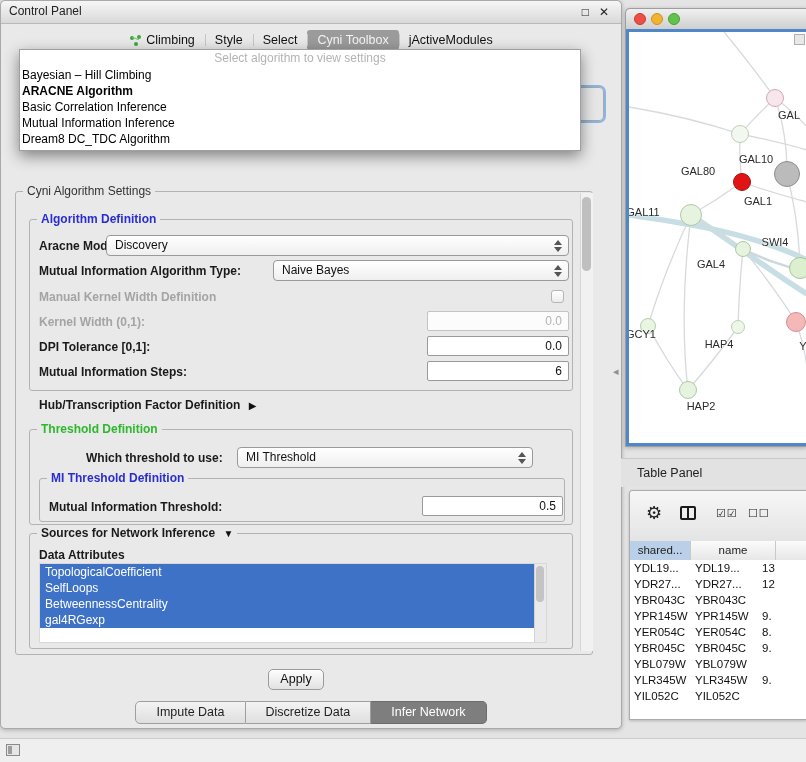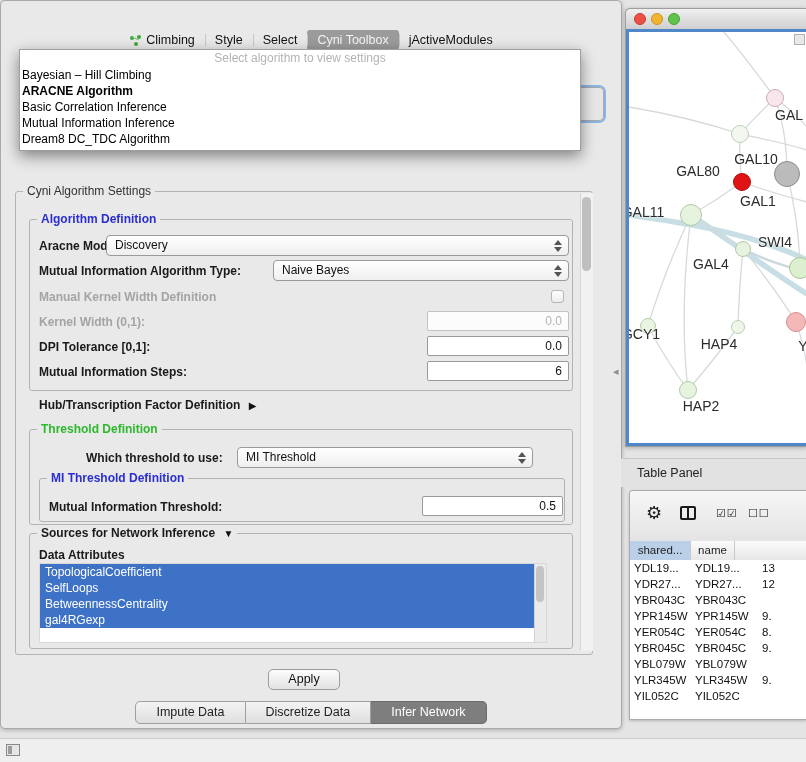--- a/index.html
+++ b/index.html
@@ -61,21 +61,21 @@
   .scroll-v{position:absolute;background:#f1f1f1;border-left:1px solid #d6d6d6;}
   .thumb{position:absolute;background:#bfbfbf;border-radius:5px;}
 
   
   .attr-list{position:absolute;left:38px;top:562px;width:508px;height:80px;background:#fff;
        border:1px solid #d8d8d8;box-sizing:border-box;overflow:hidden;}
   .attr-item{height:16px;line-height:16px;padding-left:5px;margin-right:11px;font-size:12px;
        color:#fff;background:#3e72c7;white-space:nowrap;}
   .attr-scroll{position:absolute;right:0;top:0;bottom:0;width:11px;background:#eaeaea;border-left:1px solid #d2d2d2;}
 
-  .btn-apply{position:absolute;left:267px;top:668px;width:72px;height:21px;
+  .btn-apply{position:absolute;left:267px;top:668px;width:56px;height:21px;
        background:linear-gradient(#fdfdfd,#e2e2e2);border:1px solid #9b9b9b;border-radius:5px;
        font-size:12.5px;text-align:center;line-height:19px;color:#111;box-sizing:border-box;}
 
   .segbar{position:absolute;left:0;right:0;top:700px;display:flex;justify-content:center;}
   .seg{height:21px;line-height:21px;padding:0 20px;font-size:12.5px;color:#222;
        background:linear-gradient(#f3f3f3,#dfdfdf);border:1px solid #9f9f9f;border-left:none;white-space:nowrap;}
   .seg:first-child{border-left:1px solid #9f9f9f;border-radius:5px 0 0 5px;}
   .seg:last-child{border-radius:0 5px 5px 0;}
   .seg-sel{background:#7e7e7e;color:#fff;border-color:#6c6c6c;}
 
@@ -88,42 +88,42 @@
   .l-red{left:8px;background:#ee4f44;border:1px solid #c63b31;}
   .l-yellow{left:25px;background:#f0b432;border:1px solid #cc9422;}
   .l-green{left:42px;background:#61c34c;border:1px solid #45a233;}
   .canvas{position:absolute;left:0;top:20px;width:181px;height:417px;background:#fff;
        border:3px solid #4f87c9;border-right:none;box-sizing:border-box;overflow:hidden;}
   .canvas svg{position:absolute;left:0;top:0;}
   .edge{fill:none;stroke:#d7dadc;stroke-width:1.3;}
   .edge-th{fill:none;stroke:#c6dee4;stroke-width:5.5;}
   .edge-md{fill:none;stroke:#ccd8de;stroke-width:2.5;}
   .node{position:absolute;border-radius:50%;border:1px solid #999;box-sizing:border-box;z-index:3;}
-  .nlabel{position:absolute;transform:translate(-50%,-50%);font-size:14px;color:#2b2b2b;z-index:4;
+  .nlabel{position:absolute;transform:translate(-50%,-50%);font-size:11px;color:#2b2b2b;z-index:4;
        white-space:nowrap;text-shadow:0 0 2px #fff,0 0 2px #fff;}
   .corner-widget{position:absolute;right:2px;top:2px;width:11px;height:11px;background:#e8e8e8;
        border:1px solid #b0b0b0;box-sizing:border-box;z-index:5;}
 
   
   .tp-bar{position:absolute;left:621px;top:458px;width:185px;height:28px;background:#e2e2e2;
        border-top:1px solid #c8c8c8;}
   .tp-title{position:absolute;left:16px;top:7px;font-size:12.5px;color:#222;}
   .tp-body{position:absolute;left:629px;top:490px;width:177px;height:228px;background:#f0f0f0;
        border:1px solid #ababab;border-right:none;border-radius:4px 0 0 0;overflow:hidden;box-shadow:0 1px 3px rgba(0,0,0,.2);}
   .tp-toolbar{position:absolute;left:0;top:0;right:0;height:50px;background:linear-gradient(#f6f6f6,#e4e4e4);
        border-bottom:1px solid #cfcfcf;}
   .gear{position:absolute;left:16px;top:12px;font-size:18px;color:#222;line-height:20px;}
   .col-ico{position:absolute;left:50px;top:15px;width:16px;height:14px;border:2px solid #1a1a1a;border-radius:2px;
        box-sizing:border-box;background:linear-gradient(#1a1a1a,#1a1a1a) 50% 0/2px 100% no-repeat;}
   .chk-pair{position:absolute;top:16px;font-size:11px;color:#222;letter-spacing:1px;}
   .thead{position:absolute;left:0;top:50px;right:0;height:19px;display:flex;
        background:linear-gradient(#fbfbfb,#e7e7e7);border-bottom:1px solid #c3c3c3;font-size:11.5px;color:#222;}
   .th{line-height:19px;text-align:center;border-right:1px solid #c9c9c9;box-sizing:border-box;overflow:hidden;white-space:nowrap;}
   .th.c0{width:61px;background:#b9d0e8;}
-  .th.c1{width:44px;}
+  .th.c1{width:85px;}
   .th.c2{flex:1;}
   .tbody{position:absolute;left:0;top:69px;right:0;bottom:0;background:#fff;}
   .trow{display:flex;height:16px;line-height:16px;font-size:11.5px;color:#111;}
   .tcell{padding-left:4px;box-sizing:border-box;overflow:hidden;white-space:nowrap;}
   .tcell.c0{width:61px;}
   .tcell.c1{width:67px;}
   .tcell.c2{flex:1;}
 
   
   .bottom-strip{position:absolute;left:0;top:738px;width:806px;height:24px;background:#efefef;
@@ -136,20 +136,25 @@
 </head>
 <body>
 
 <div id="root">
 
   <div class="bottom-strip"></div>
   <div class="bl-icon"></div>
   <span class="split-arrow">◂</span>
 
   <div class="win">
+    <div class="titlebar">
+      <span class="tl-title">Control Panel</span>
+      <span class="tl-btn tl-min">□</span>
+      <span class="tl-btn tl-close">✕</span>
+    </div>
 
     <div class="tabbar">
         <div class="tab">
           <span class="net-ico"></span>
           <span>Climbing</span>
         </div>
         <div class="tab">
           <span>Style</span>
         </div>
         <div class="tab">

